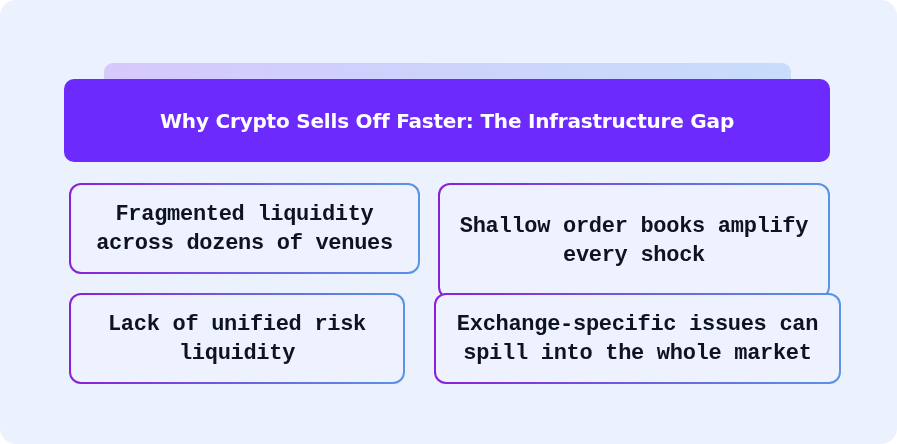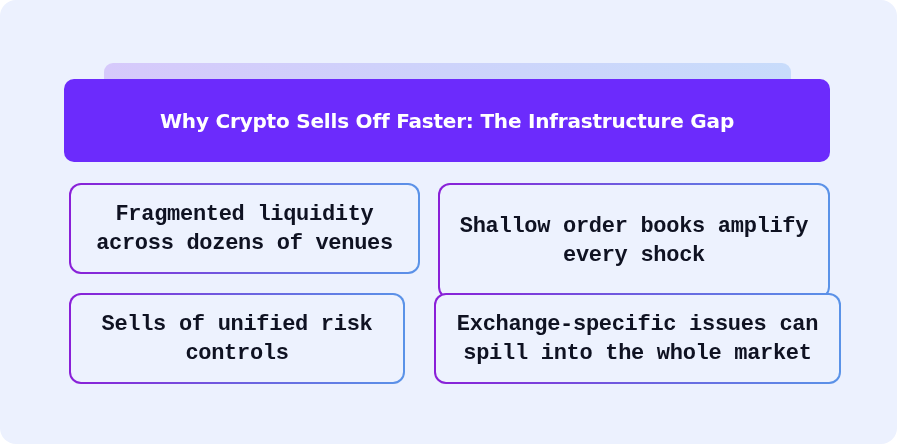--- a/index.html
+++ b/index.html
@@ -86,20 +86,20 @@
     <span class="card-text">Fragmented liquidity
 across dozens of venues</span>
   </div>
 
   <div class="card" id="card-2">
     <span class="card-text">Shallow order books amplify
 every shock</span>
   </div>
 
   <div class="card" id="card-3">
-    <span class="card-text">Sells of unified risk controls</span>
+    <span class="card-text">Lack of unified risk liquidity</span>
   </div>
 
   <div class="card" id="card-4">
     <span class="card-text">Exchange-specific issues can
 spill into the whole market</span>
   </div>
 </div>
 
 </body></html>

